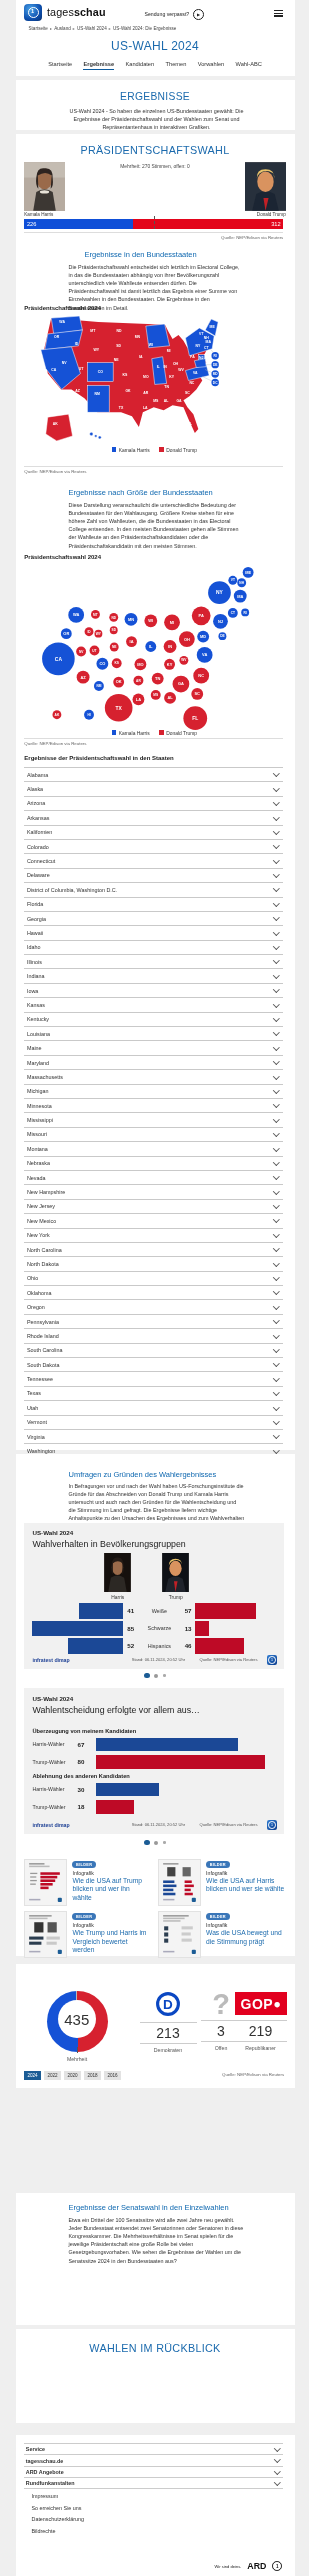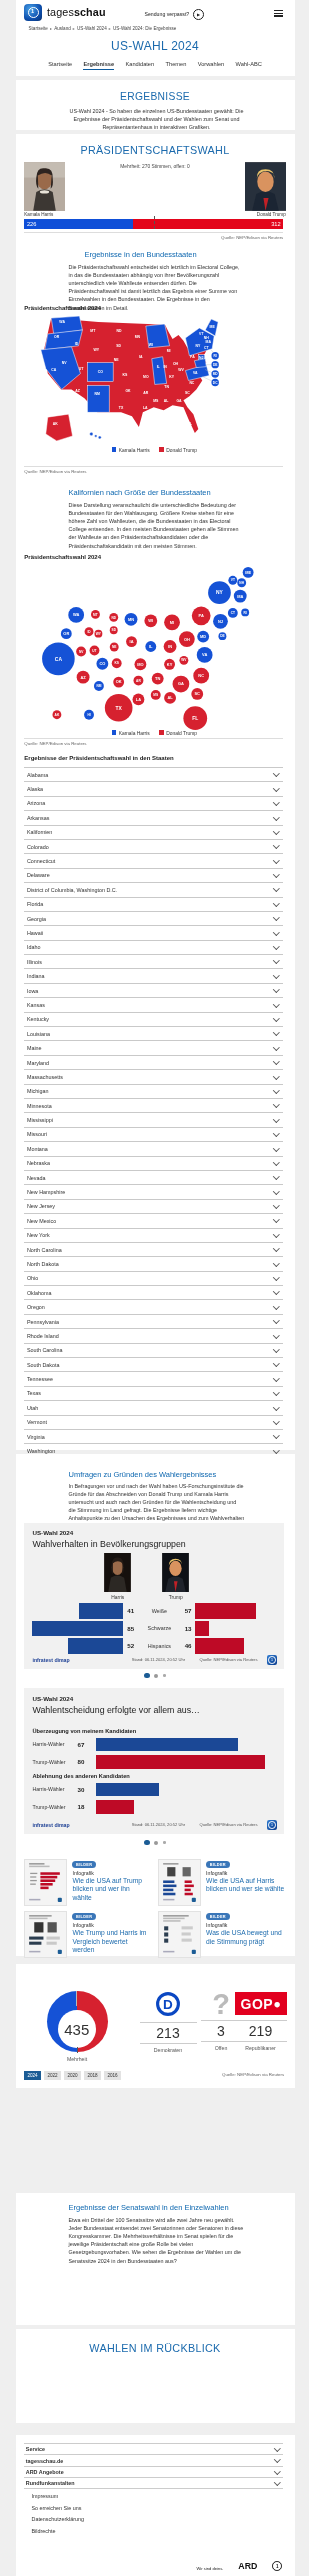--- a/index.html
+++ b/index.html
@@ -52,21 +52,21 @@
   .dots{display:flex;align-items:center;justify-content:center;gap:4.6px;}
   .dot{border-radius:50%;}
   
   .tsr{display:flex;gap:5.2px;}
   .thumb{width:41px;height:45px;background:#f4f4f4;border:0.5px solid #e2e2e2;flex:none;}
   .badge{display:inline-block;background:#3a76b8;color:#fff;font-size:3.9px;font-weight:bold;padding:1px 3.6px;border-radius:4.1px;letter-spacing:0.3px;}
   .tsr .kik{font-size:5.2px;color:#333;margin:2.1px 0 1px;}
   .tsr .ttl{font-size:6.7px;color:#1b6aad;line-height:1.25;}
   
   .donut{width:61px;height:61px;border-radius:50%;position:relative;}
-  .donut .hole{position:absolute;left:11.3px;top:19px;width:38px;height:38px;background:#fff;border-radius:50%;display:flex;align-items:center;justify-content:center;font-size:15px;color:#333;}
+  .donut .hole{position:absolute;left:11.3px;top:9px;width:38px;height:38px;background:#fff;border-radius:50%;display:flex;align-items:center;justify-content:center;font-size:15px;color:#333;}
   .hnum{font-size:14px;color:#333;text-align:center;}
   .hlbl{font-size:5.2px;color:#555;text-align:center;}
   .chip{display:inline-flex;align-items:center;justify-content:center;height:8.8px;padding:0 3.1px;font-size:4.6px;background:#e3e3e3;color:#333;margin-right:3.6px;}
   .chip.active{background:#1b5c95;color:#fff;}
   .qmark{font-size:29px;color:#bbb;font-weight:bold;}
   .goplogo{background:#e2001f;color:#fff;font-weight:bold;font-size:14px;display:flex;align-items:center;justify-content:center;letter-spacing:0.5px;}
   
   .f-acc-row{height:10.3px;display:flex;align-items:center;justify-content:space-between;border-bottom:0.5px solid #ccc;padding:0 4.1px 0 1.5px;}
   .f-acc-row .lbl{font-size:5.4px;font-weight:bold;color:#333;}
   .f-link{font-size:5.4px;color:#333;margin:0 0 5.7px 7.2px;}
@@ -237,21 +237,21 @@
             <text x="144" y="243" text-anchor="middle" font-size="7" font-weight="bold" fill="#fff">HI</text>
           </g>
       </svg>
       <div class="legend" style="margin-top:1px;">
         <span><span class="sw" id="lg1a" style="background: rgb(21, 82, 214);"></span><span>Kamala Harris</span></span>
         <span><span class="sw" id="lg1b" style="background: rgb(214, 33, 47);"></span><span>Donald Trump</span></span>
       </div>
     </div>
     <div class="abs source-line" style="left:8.8px;top:332px;width:259px;">Quelle: NEP/Edison via Reuters</div>
 
-    <h3 class="sub abs" style="left:53px;top:354px;">Kalifornien nach Größe der Bundesstaaten</h3>
+    <h3 class="sub abs" style="left:53px;top:354px;">Ergebnisse nach Größe der Bundesstaaten</h3>
     <p class="body abs" style="left:53px;top:367px;width:176px;">Diese Darstellung veranschaulicht die unterschiedliche Bedeutung der Bundesstaaten für den Wahlausgang. Größere Kreise stehen für eine höhere Zahl von Wahlleuten, die die Bundesstaaten in das Electoral College entsenden. In den meisten Bundesstaaten gehen alle Stimmen der Wahlleute an den Präsidentschaftskandidaten oder die Präsidentschaftskandidatin mit den meisten Stimmen.</p>
     <div class="chart-label abs" style="left:8.8px;top:420px;">Präsidentschaftswahl 2024</div>
 
     <div class="abs" style="left:8.8px;top:429px;width:260px;">
       <svg id="bubble-svg" width="260" height="168" viewBox="0 0 525 340">
           <circle cx="453" cy="19" r="11" fill="#1552d6"></circle>
           <text x="453" y="21.857142857142858" text-anchor="middle" font-size="8" font-weight="bold" fill="#fff">ME</text>
           <circle cx="422" cy="35" r="9" fill="#1552d6"></circle>
           <text x="422" y="37.32142857142857" text-anchor="middle" font-size="6.5" font-weight="bold" fill="#fff">VT</text>
           <circle cx="440" cy="40" r="9" fill="#1552d6"></circle>
@@ -835,21 +835,21 @@
           <span class="lbl">Rundfunkanstalten</span>
           <span class="chev"></span>
         </div>
       </div>
     <div class="abs" id="footer-links" style="left:8.8px;top:58px;">
         <div class="f-link">Impressum</div>
         <div class="f-link">So erreichen Sie uns</div>
         <div class="f-link">Datenschutzerklärung</div>
         <div class="f-link">Bildrechte</div>
       </div>
-    <div class="abs" style="right:12.4px;top:126px;display:flex;align-items:flex-end;gap:15px;">
+    <div class="abs" style="right:12.4px;top:126px;display:flex;align-items:center;gap:6px;">
       <span style="font-size:4.1px;color:#222;">Wir sind deins.</span>
       <span style="font-size:8.8px;font-weight:bold;color:#111;">ARD</span>
       <span style="width:7.7px;height:7.7px;border:1px solid #111;border-radius:50%;display:inline-flex;align-items:center;justify-content:center;font-size:4.6px;font-weight:bold;color:#111;">1</span>
     </div>
 
   </div>
 
 </div>
 
 

